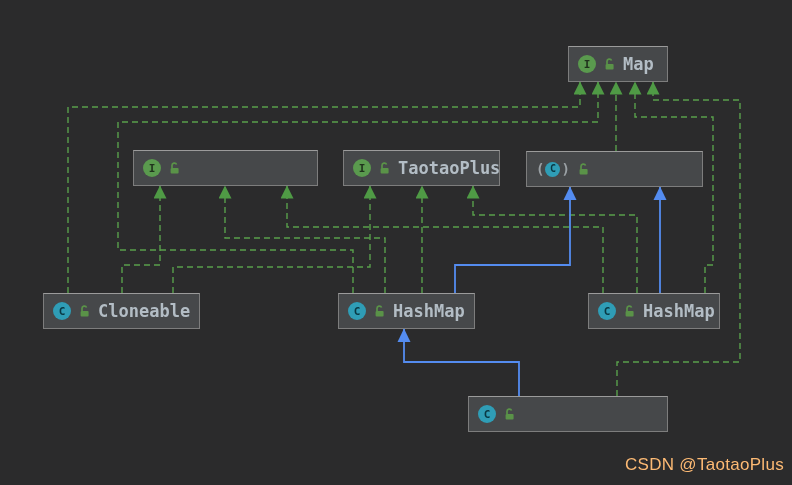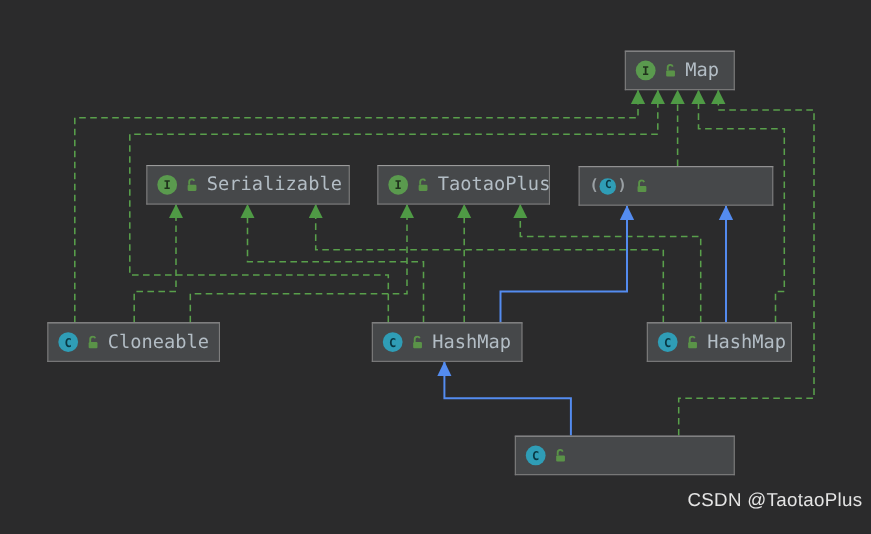--- a/index.html
+++ b/index.html
@@ -24,24 +24,24 @@
     width:18px; height:18px; border-radius:50%;
     display:flex; align-items:center; justify-content:center;
     font-size:11px; font-weight:bold; flex:0 0 auto;
   }
   .circle.iface { background:#5a9a4e; color:#20321c; }
   .circle.cls   { background:#2f9db6; color:#093844; }
   .circle.abs   { width:15px; height:15px; font-size:10px; }
   .type-wrap { display:flex; align-items:center; gap:1px; flex:0 0 auto; }
   .paren { color:#9aa0a4; font-size:14px; font-weight:bold; }
   .lock { display:flex; align-items:center; flex:0 0 auto; }
-  .label { white-space:nowrap; }
+  .label { white-space:nowrap;font-weight:bold; }
   #watermark {
-    position:absolute; right:8px; bottom:20px;
-    color:#e5e5e5; font-family:"Liberation Sans", sans-serif;
+    position:absolute; right:8px; bottom:10px;
+    color:#fdba74; font-family:"Liberation Sans", sans-serif;
     font-size:17px; letter-spacing:0.3px;
   }
 </style>
 </head>
 <body>
 
 <div id="stage">
   <svg id="edges" viewBox="0 0 792 485">
     <defs>
       <marker id="arrow-green" markerUnits="userSpaceOnUse" markerWidth="14" markerHeight="14" refX="12.5" refY="6.5" orient="auto">
@@ -82,21 +82,20 @@
     <div class="node" style="left: 133px; top: 150px; width: 185px; height: 36px;">
     <span class="type-wrap">
         <span class="circle iface">I</span>
       </span>
     <span class="lock">
       <svg width="13" height="13" viewBox="0 0 13 13">
         <path d="M4 6 V3.6 A2.4 2.4 0 0 1 8.6 2.5" fill="none" stroke="#5a9348" stroke-width="1.7"></path>
         <rect x="2.6" y="6" width="8" height="5.6" rx="1" fill="#5a9348"></rect>
       </svg>
     </span>
-    <span class="label">Serializable</span>
   </div>
     <div class="node" style="left: 343px; top: 150px; width: 157px; height: 36px;">
     <span class="type-wrap">
         <span class="circle iface">I</span>
       </span>
     <span class="lock">
       <svg width="13" height="13" viewBox="0 0 13 13">
         <path d="M4 6 V3.6 A2.4 2.4 0 0 1 8.6 2.5" fill="none" stroke="#5a9348" stroke-width="1.7"></path>
         <rect x="2.6" y="6" width="8" height="5.6" rx="1" fill="#5a9348"></rect>
       </svg>

